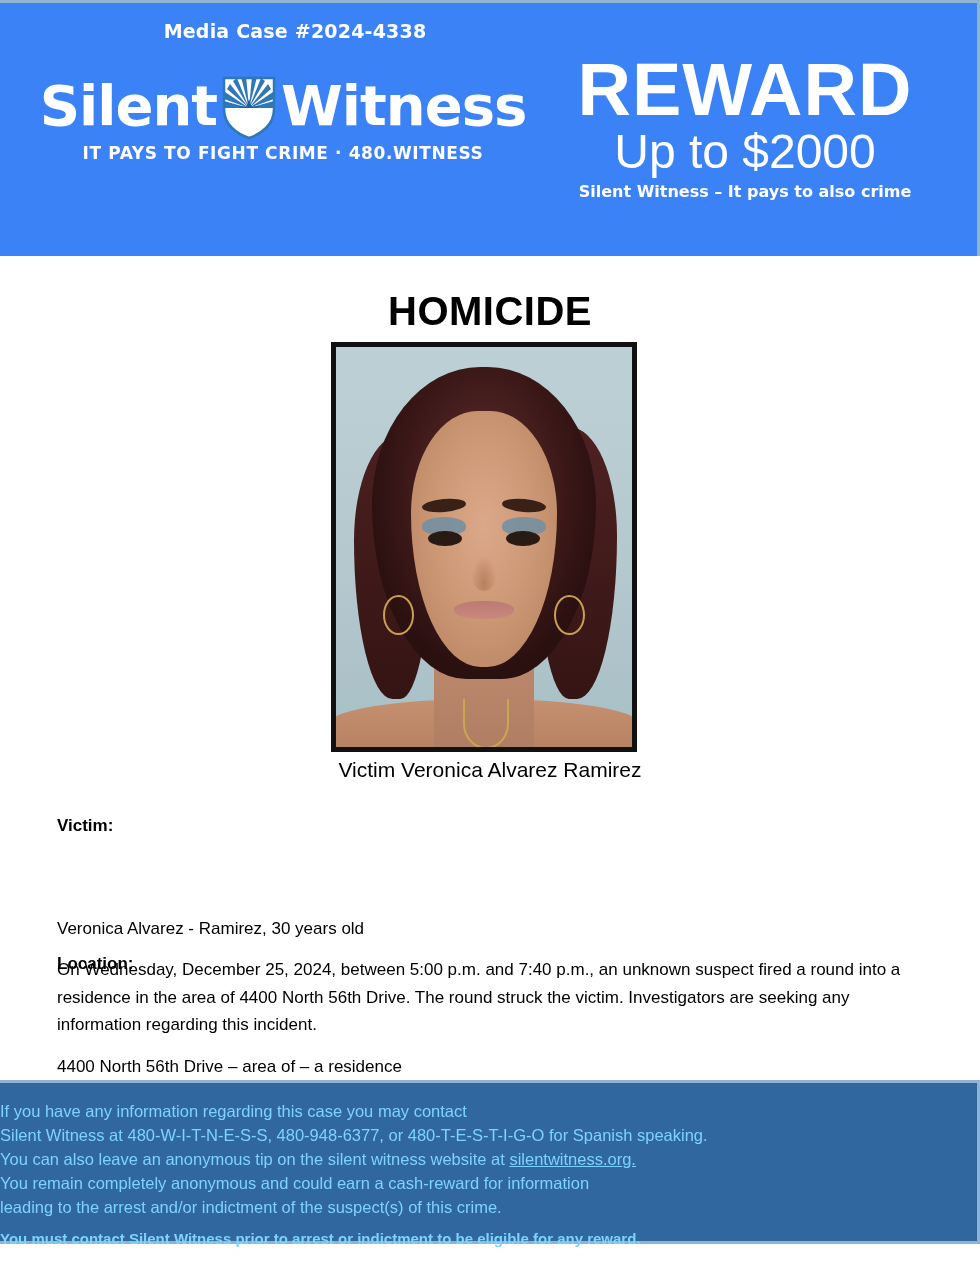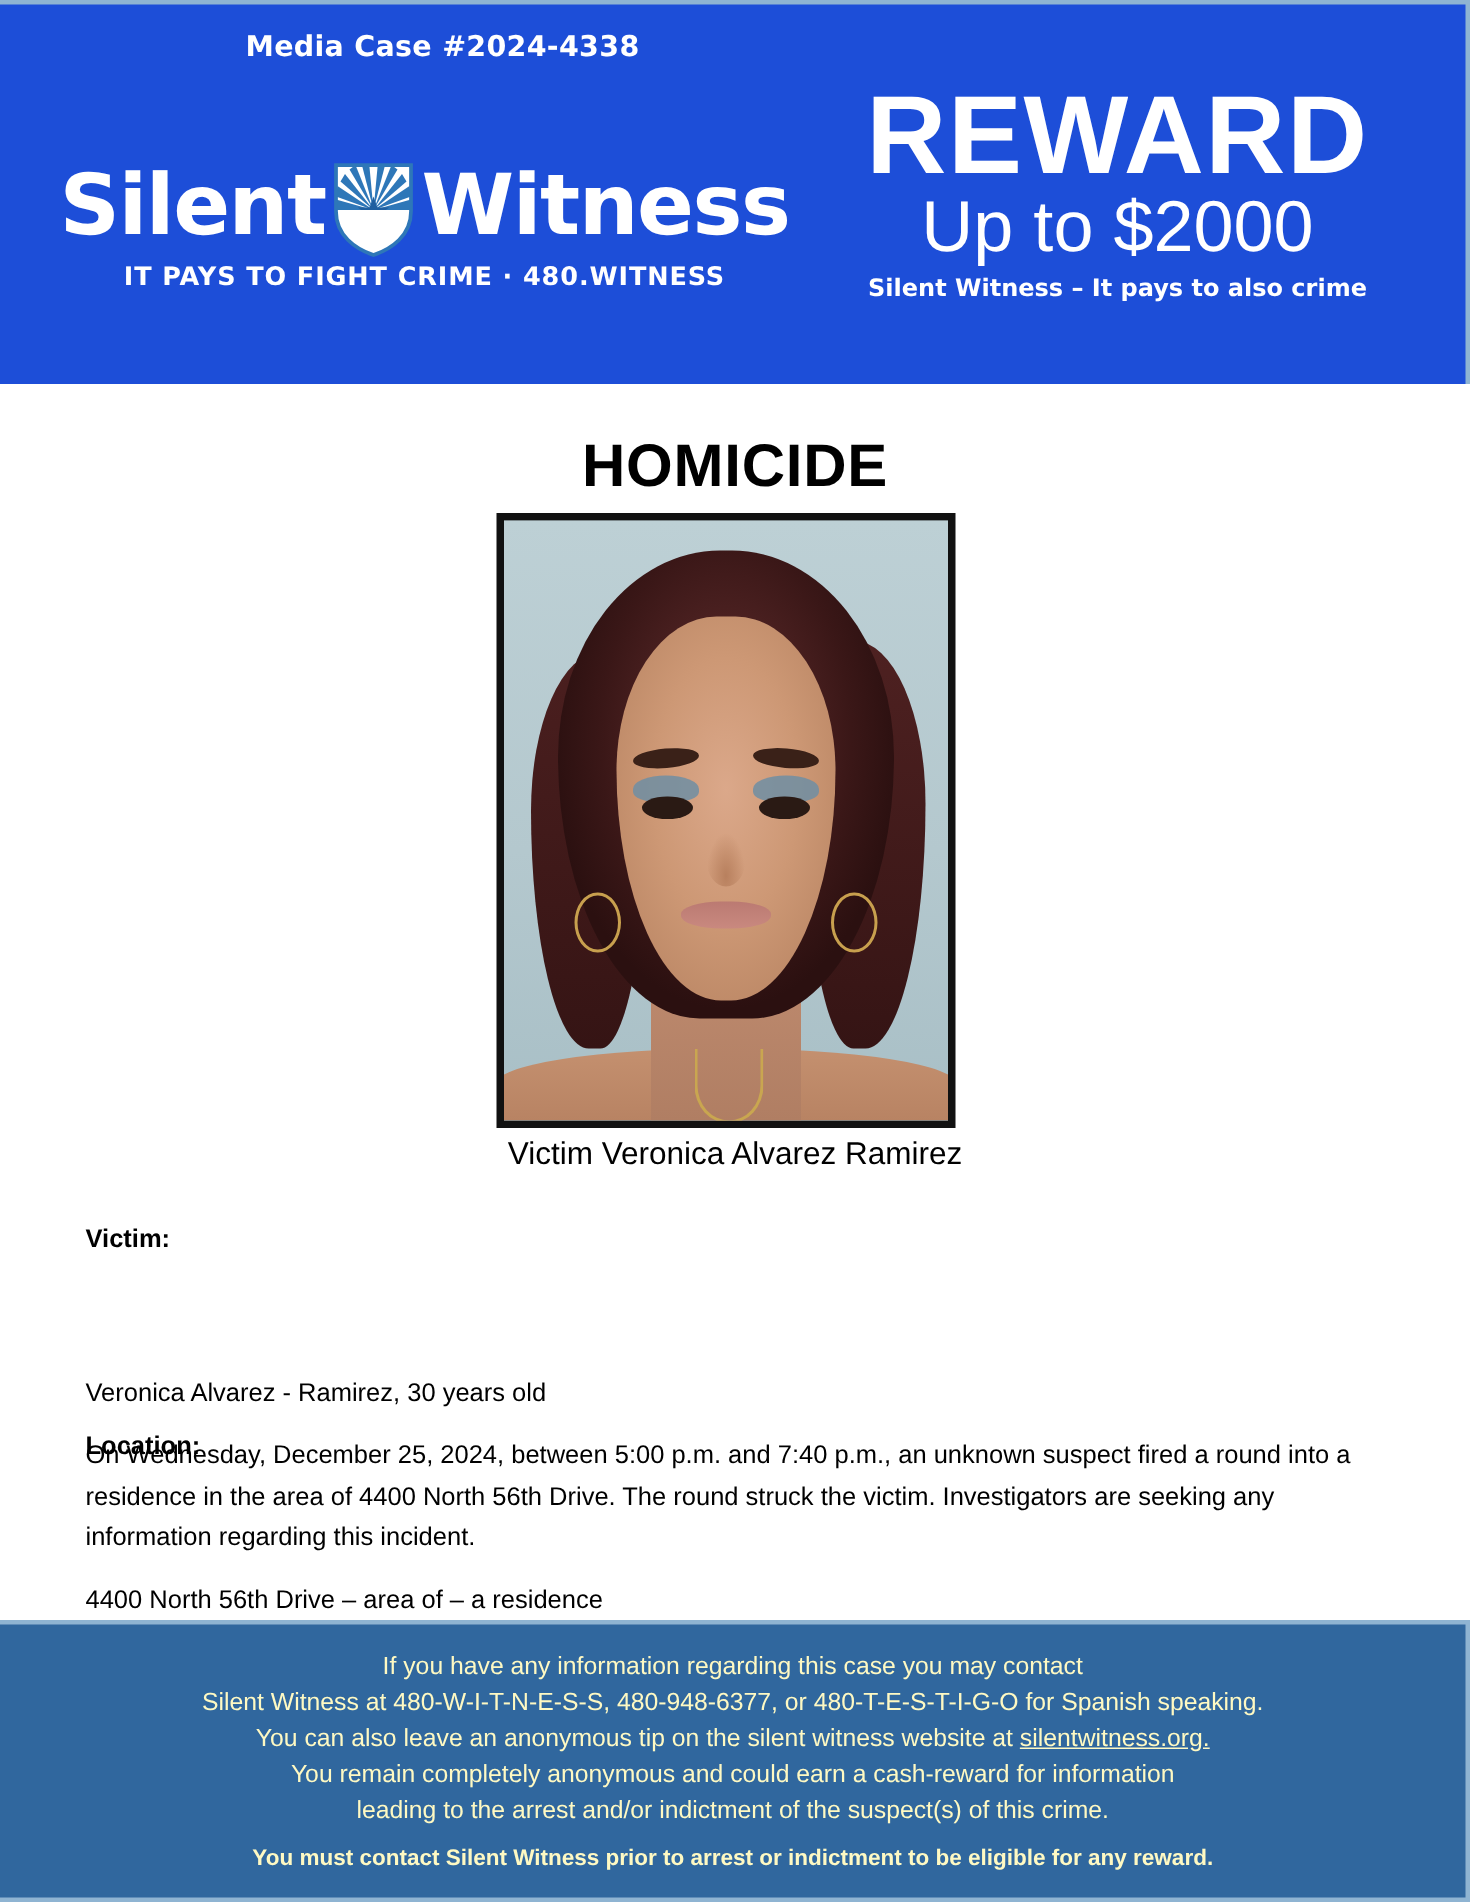--- a/index.html
+++ b/index.html
@@ -15,21 +15,21 @@
     overflow: hidden;
     position: relative;
   }
 
   
   .header {
     position: absolute;
     left: 0; top: 0;
     width: 980px;
     height: 256px;
-    background: #1d4ed8;
+    background: #3b82f6;
     border-top: 3px solid #8FB4D2;
     border-right: 3px solid #8FB4D2;
     box-sizing: border-box;
     overflow: hidden;
   }
   .media-case {
     position: absolute;
     left: 0; top: 17px;
     width: 590px;
     text-align: center;
@@ -46,21 +46,20 @@
     left: 48px; top: 72px;
     width: 470px;
     height: 110px;
   }
   .sw-wordmark {
     position: relative;
     height: 62px;
     display: flex;
     align-items: center;
     justify-content: center;
-    margin-top: 32px;
   }
   .sw-word {
     color: #ffffff;
     font-size: 56px;
     font-weight: bold;
     font-family: "DejaVu Sans", sans-serif;
     letter-spacing: -1px;
     line-height: 1;
   }
   .sw-shield-wrap {
@@ -188,28 +187,27 @@
     line-height: 1.62;
     font-family: "Liberation Sans", sans-serif;
     text-align: left;
   }
 
   
   .footer {
     position: absolute;
     left: 0; top: 1080px;
     width: 980px;
-    height: 188px;
+    height: 164px;
     background: #30679E;
     border-top: 3px solid #8FB4D2;
     border-right: 3px solid #8FB4D2;
     border-bottom: 3px solid #8FB4D2;
     box-sizing: border-box;
-    color: #fef9c3;
-    text-align: center;
+    color: #7dd3fc;
     padding-top: 17px;
   }
   .footer-line {
     font-size: 16.5px;
     line-height: 1.45;
     font-family: "Liberation Sans", sans-serif;
   }
   .footer-link {
     text-decoration: underline;
   }

